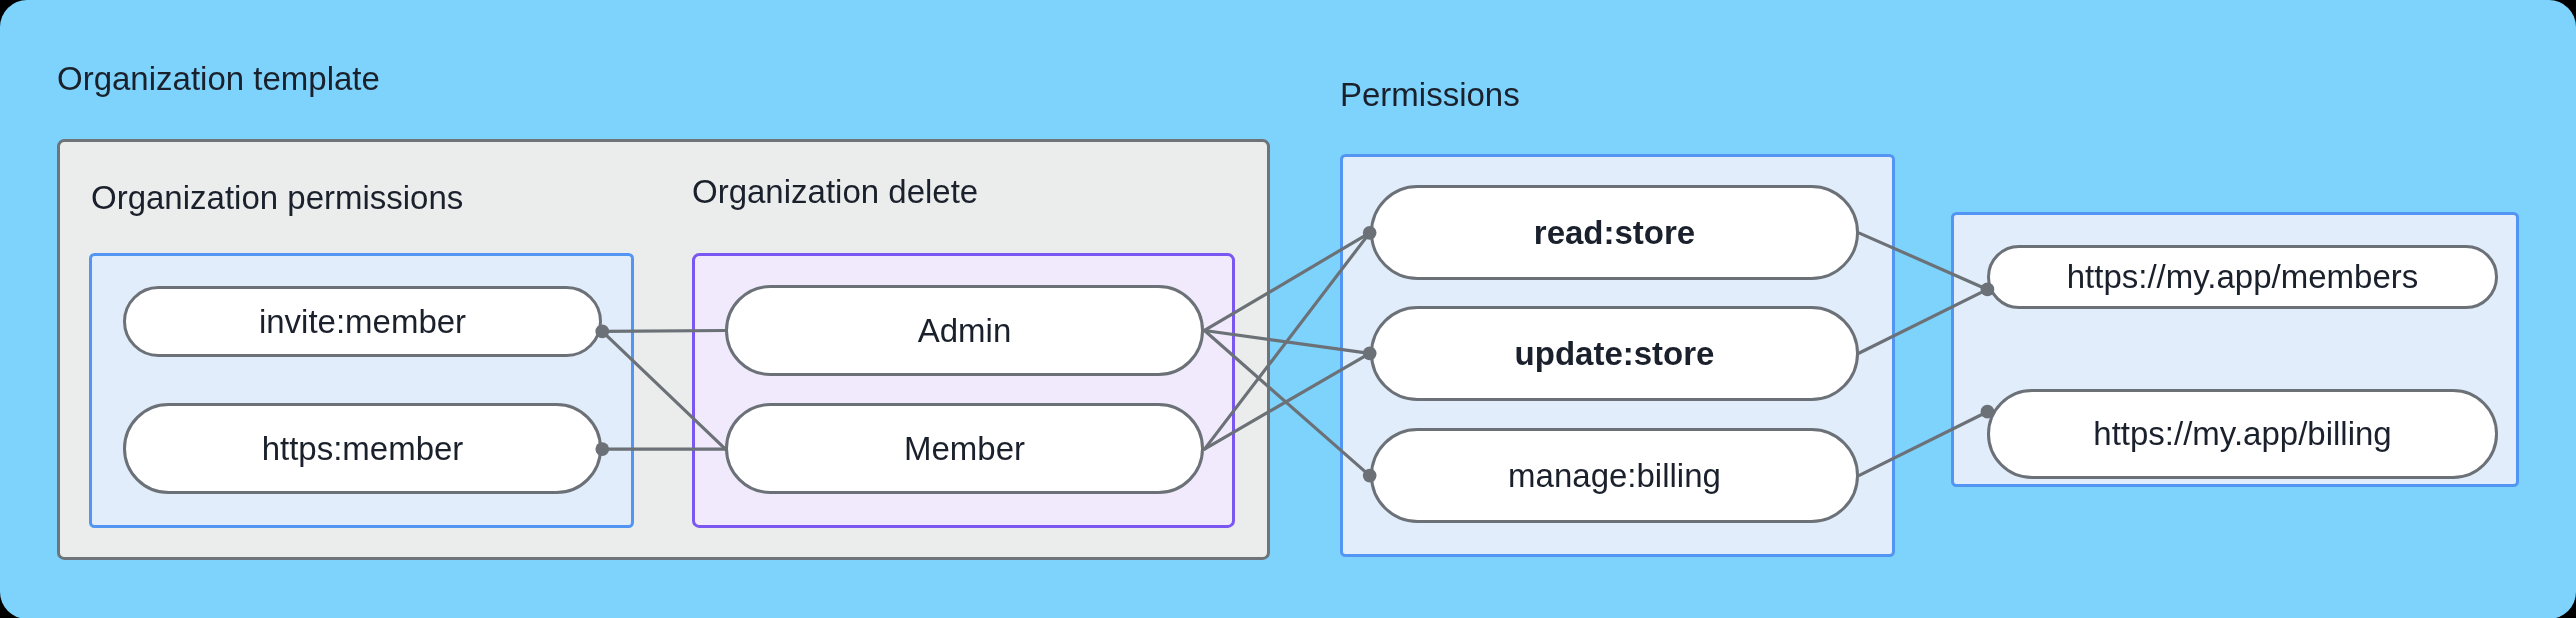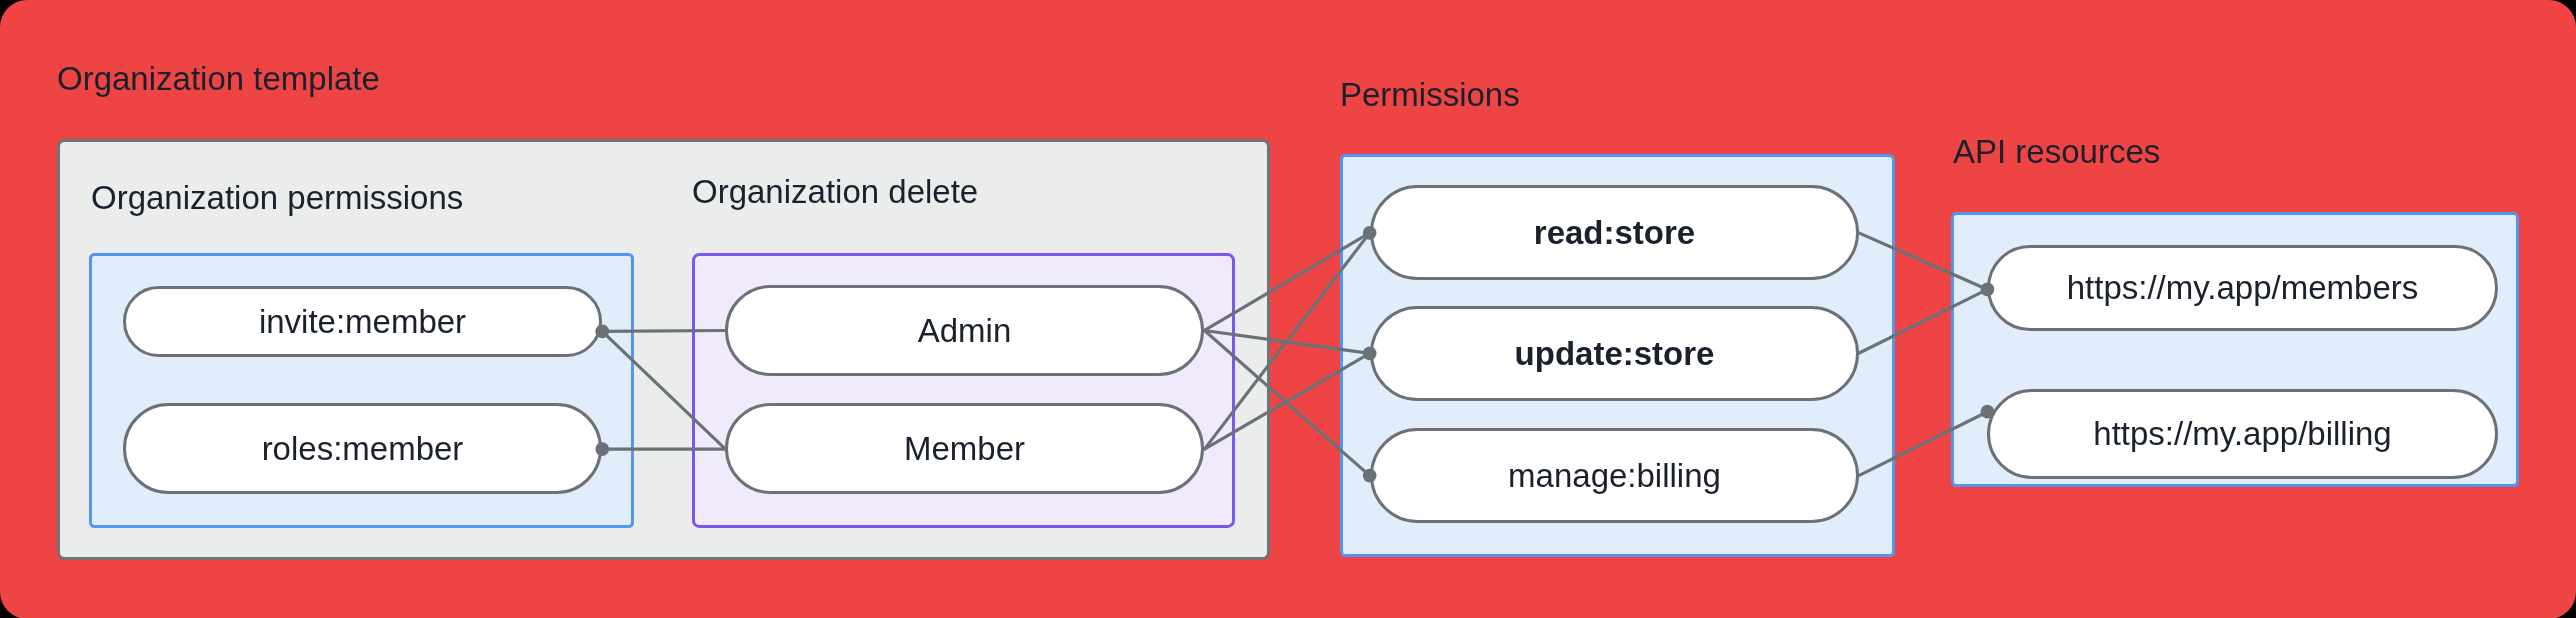--- a/index.html
+++ b/index.html
@@ -5,21 +5,21 @@
   html, body {
     margin: 0;
     padding: 0;
     background: #000000;
     font-family: "Liberation Sans", "DejaVu Sans", sans-serif;
   }
   .canvas {
     position: relative;
     width: 2576px;
     height: 619px;
-    background: #ef4444;
+    background: #7dd3fc;
     border-radius: 27px;
     overflow: hidden;
   }
   .group-box {
     position: absolute;
     box-sizing: border-box;
   }
   .box-gray {
     background: #ebedec;
     border: 3.2px solid #6e747a;
@@ -77,41 +77,40 @@
     stroke: none;
   }
 </style>
 </head>
 <body>
 
 <div class="canvas">
 
   <div class="diagram-title" style="left:57px; top:62px;">Organization template</div>
   <div class="diagram-title" style="left:1340px; top:78px;text-align:right;">Permissions</div>
-  <div class="diagram-title" style="left:1953px; top:135px;">API resources</div>
 
   <div class="group-box box-gray" style="left:57px; top:139px; width:1213px; height:421px;"></div>
   <div class="diagram-title" style="left:91px; top:181px;">Organization permissions</div>
   <div class="diagram-title" style="left:692px; top:175px;">Organization delete</div>
 
   <div class="group-box box-blue" style="left:89px; top:253px; width:545px; height:275px;"></div>
   <div class="pill" style="left:123px; top:286px; width:479px; height:71px;">invite:member</div>
-  <div class="pill" style="left:123px; top:403px; width:479px; height:91px;">roles:member</div>
+  <div class="pill" style="left:123px; top:403px; width:479px; height:91px;">https:member</div>
 
   <div class="group-box box-purple" style="left:692px; top:253px; width:543px; height:275px;"></div>
   <div class="pill" style="left:725px; top:285px; width:479px; height:91px;">Admin</div>
   <div class="pill" style="left:725px; top:403px; width:479px; height:91px;">Member</div>
 
   <div class="group-box box-blue" style="left:1340px; top:154px; width:555px; height:403px;"></div>
   <div class="pill" style="left:1370px; top:185px; width:489px; height:95px;font-weight:bold;">read:store</div>
   <div class="pill" style="left:1370px; top:306px; width:489px; height:95px;font-weight:bold;">update:store</div>
   <div class="pill" style="left:1370px; top:428px; width:489px; height:95px;">manage:billing</div>
 
   <div class="group-box box-blue" style="left:1951px; top:212px; width:568px; height:275px;"></div>
-  <div class="pill" style="left:1987px; top:245px; width:511px; height:86px;">https://my.app/members</div>
+  <div class="pill" style="left:1987px; top:245px; width:511px; height:64px;">https://my.app/members</div>
   <div class="pill" style="left:1987px; top:367px; width:511px; height:90px;margin-top:22px;">https://my.app/billing</div>
 
   <svg class="edges-layer" viewBox="0 0 2823 678">
     <line class="edge" x1="660" y1="363" x2="795" y2="362"></line>
     <line class="edge" x1="660" y1="363" x2="795" y2="492"></line>
     <line class="edge" x1="660" y1="492" x2="795" y2="492"></line>
 
     <line class="edge" x1="1320" y1="362" x2="1501" y2="255"></line>
     <line class="edge" x1="1320" y1="362" x2="1501" y2="387"></line>
     <line class="edge" x1="1320" y1="362" x2="1501" y2="521"></line>

